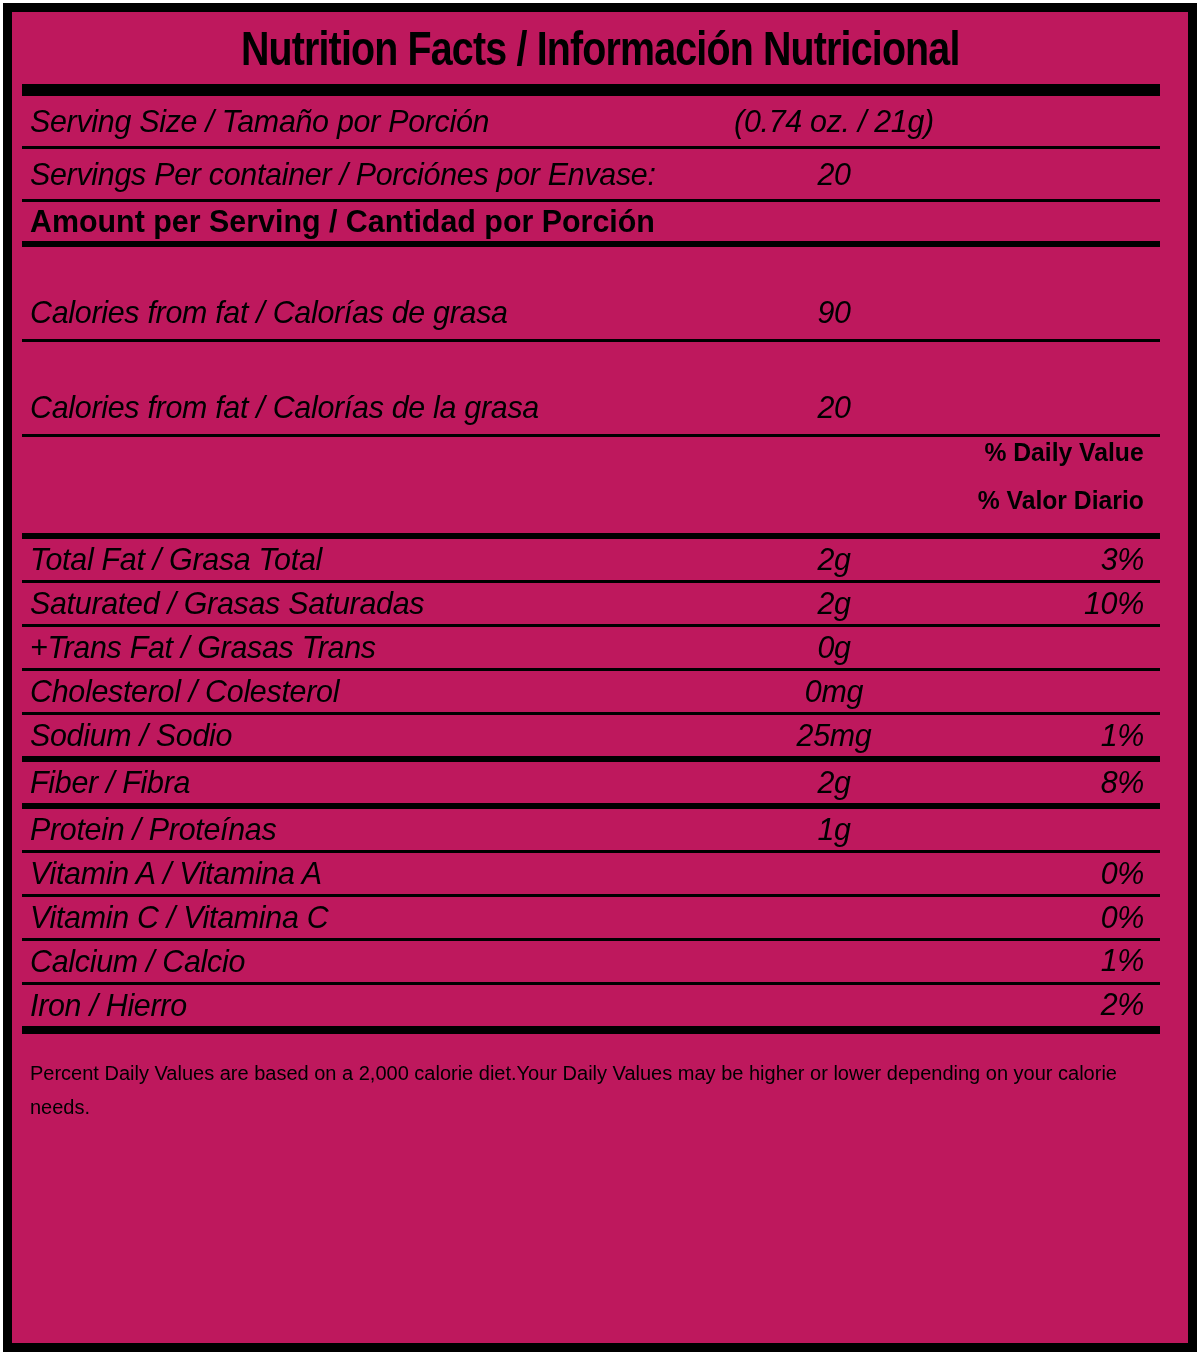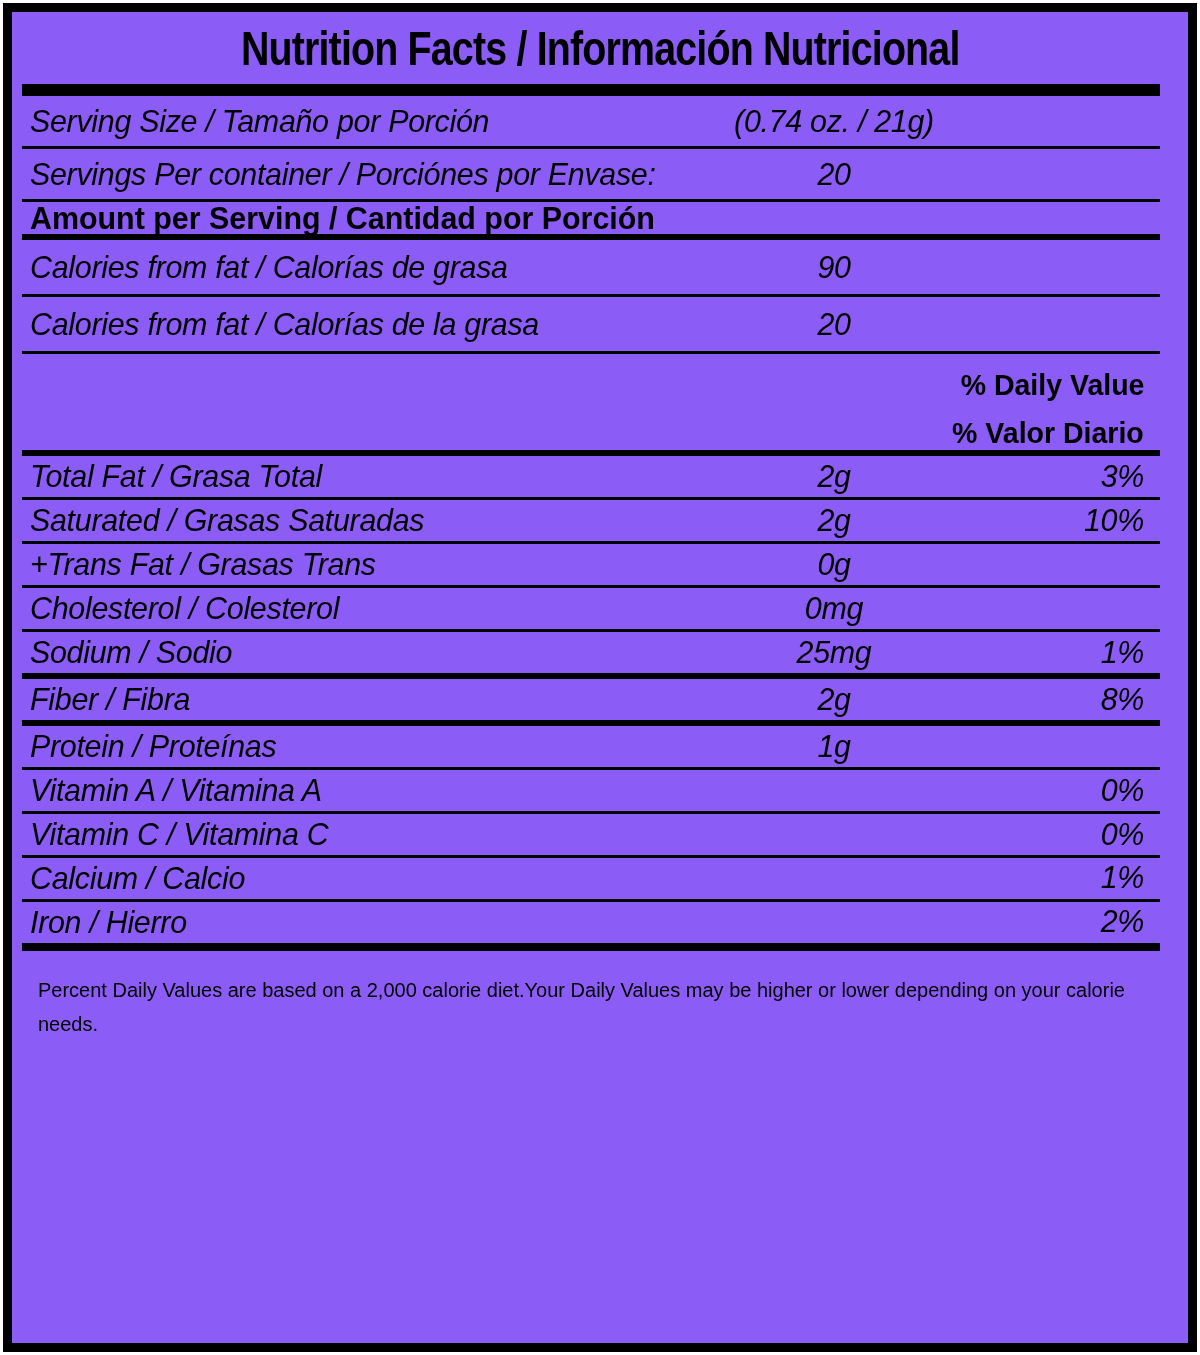--- a/index.html
+++ b/index.html
@@ -9,21 +9,21 @@
     width: 1200px;
     height: 1355px;
     overflow: hidden;
     font-family: "Liberation Sans", "DejaVu Sans", sans-serif;
     color: #000;
   }
   .frame {
     position: absolute;
     inset: 3px;
     border: 9px solid #000;
-    background: #8b5cf6;
+    background: #be185d;
     box-sizing: border-box;
   }
   
   .title-block {
     height: 72px;
     display: flex;
     align-items: center;
     justify-content: center;
   }
   .title-block .title-text {
@@ -46,46 +46,46 @@
     align-items: center;
     padding: 0 44px 0 18px;
     font-size: 32px;
     letter-spacing: -0.3px;
     font-style: italic;
   }
   .row .lbl { white-space: nowrap; min-width: 0; transform: scaleX(0.95); transform-origin: left center; }
   .row .val { text-align: center; white-space: nowrap; transform: scaleX(0.95); transform-origin: center center; }
   .row .pct { text-align: right;  white-space: nowrap; transform: scaleX(0.95); transform-origin: right center; }
   #serving-rows .row  { height: 50px; }
-  #calories-rows .row { height: 54px; }
+  #calories-rows .row { height: 54px; margin-top: 38px; }
   #nutrient-rows .row { height: 41px; }
   .amount-row {
-    height: 32px;
+    height: 39px;
     display: flex;
     align-items: center;
     padding-left: 18px;
     font-size: 32px;
     font-weight: bold;
   }
   .amount-row span { white-space: nowrap; transform: scaleX(0.95); transform-origin: left center; }
   .dv-head-block { height: 96px; }
   .dv-head {
     height: 48px;
     display: flex;
-    align-items: flex-end;
+    align-items: flex-start;
     justify-content: flex-end;
     padding-right: 44px;
-    font-size: 30px;
+    font-size: 26px;
     font-weight: bold;
   }
   .dv-head span { white-space: nowrap; transform: scaleX(0.95); transform-origin: right center; }
   .pct-top { align-self: start; padding-top: 1px; }
   
   .footer { padding: 22px 40px 0 18px; font-size: 20px; line-height: 1.7; }
-  .footer p { margin: 0 0 15px 8px; }
+  .footer p { margin: 0 0 15px 0; }
 </style>
 </head>
 <body>
 
 <div class="frame">
 
   <div class="title-block">
     <span class="title-text">Nutrition Facts / Información Nutricional</span>
   </div>
 

